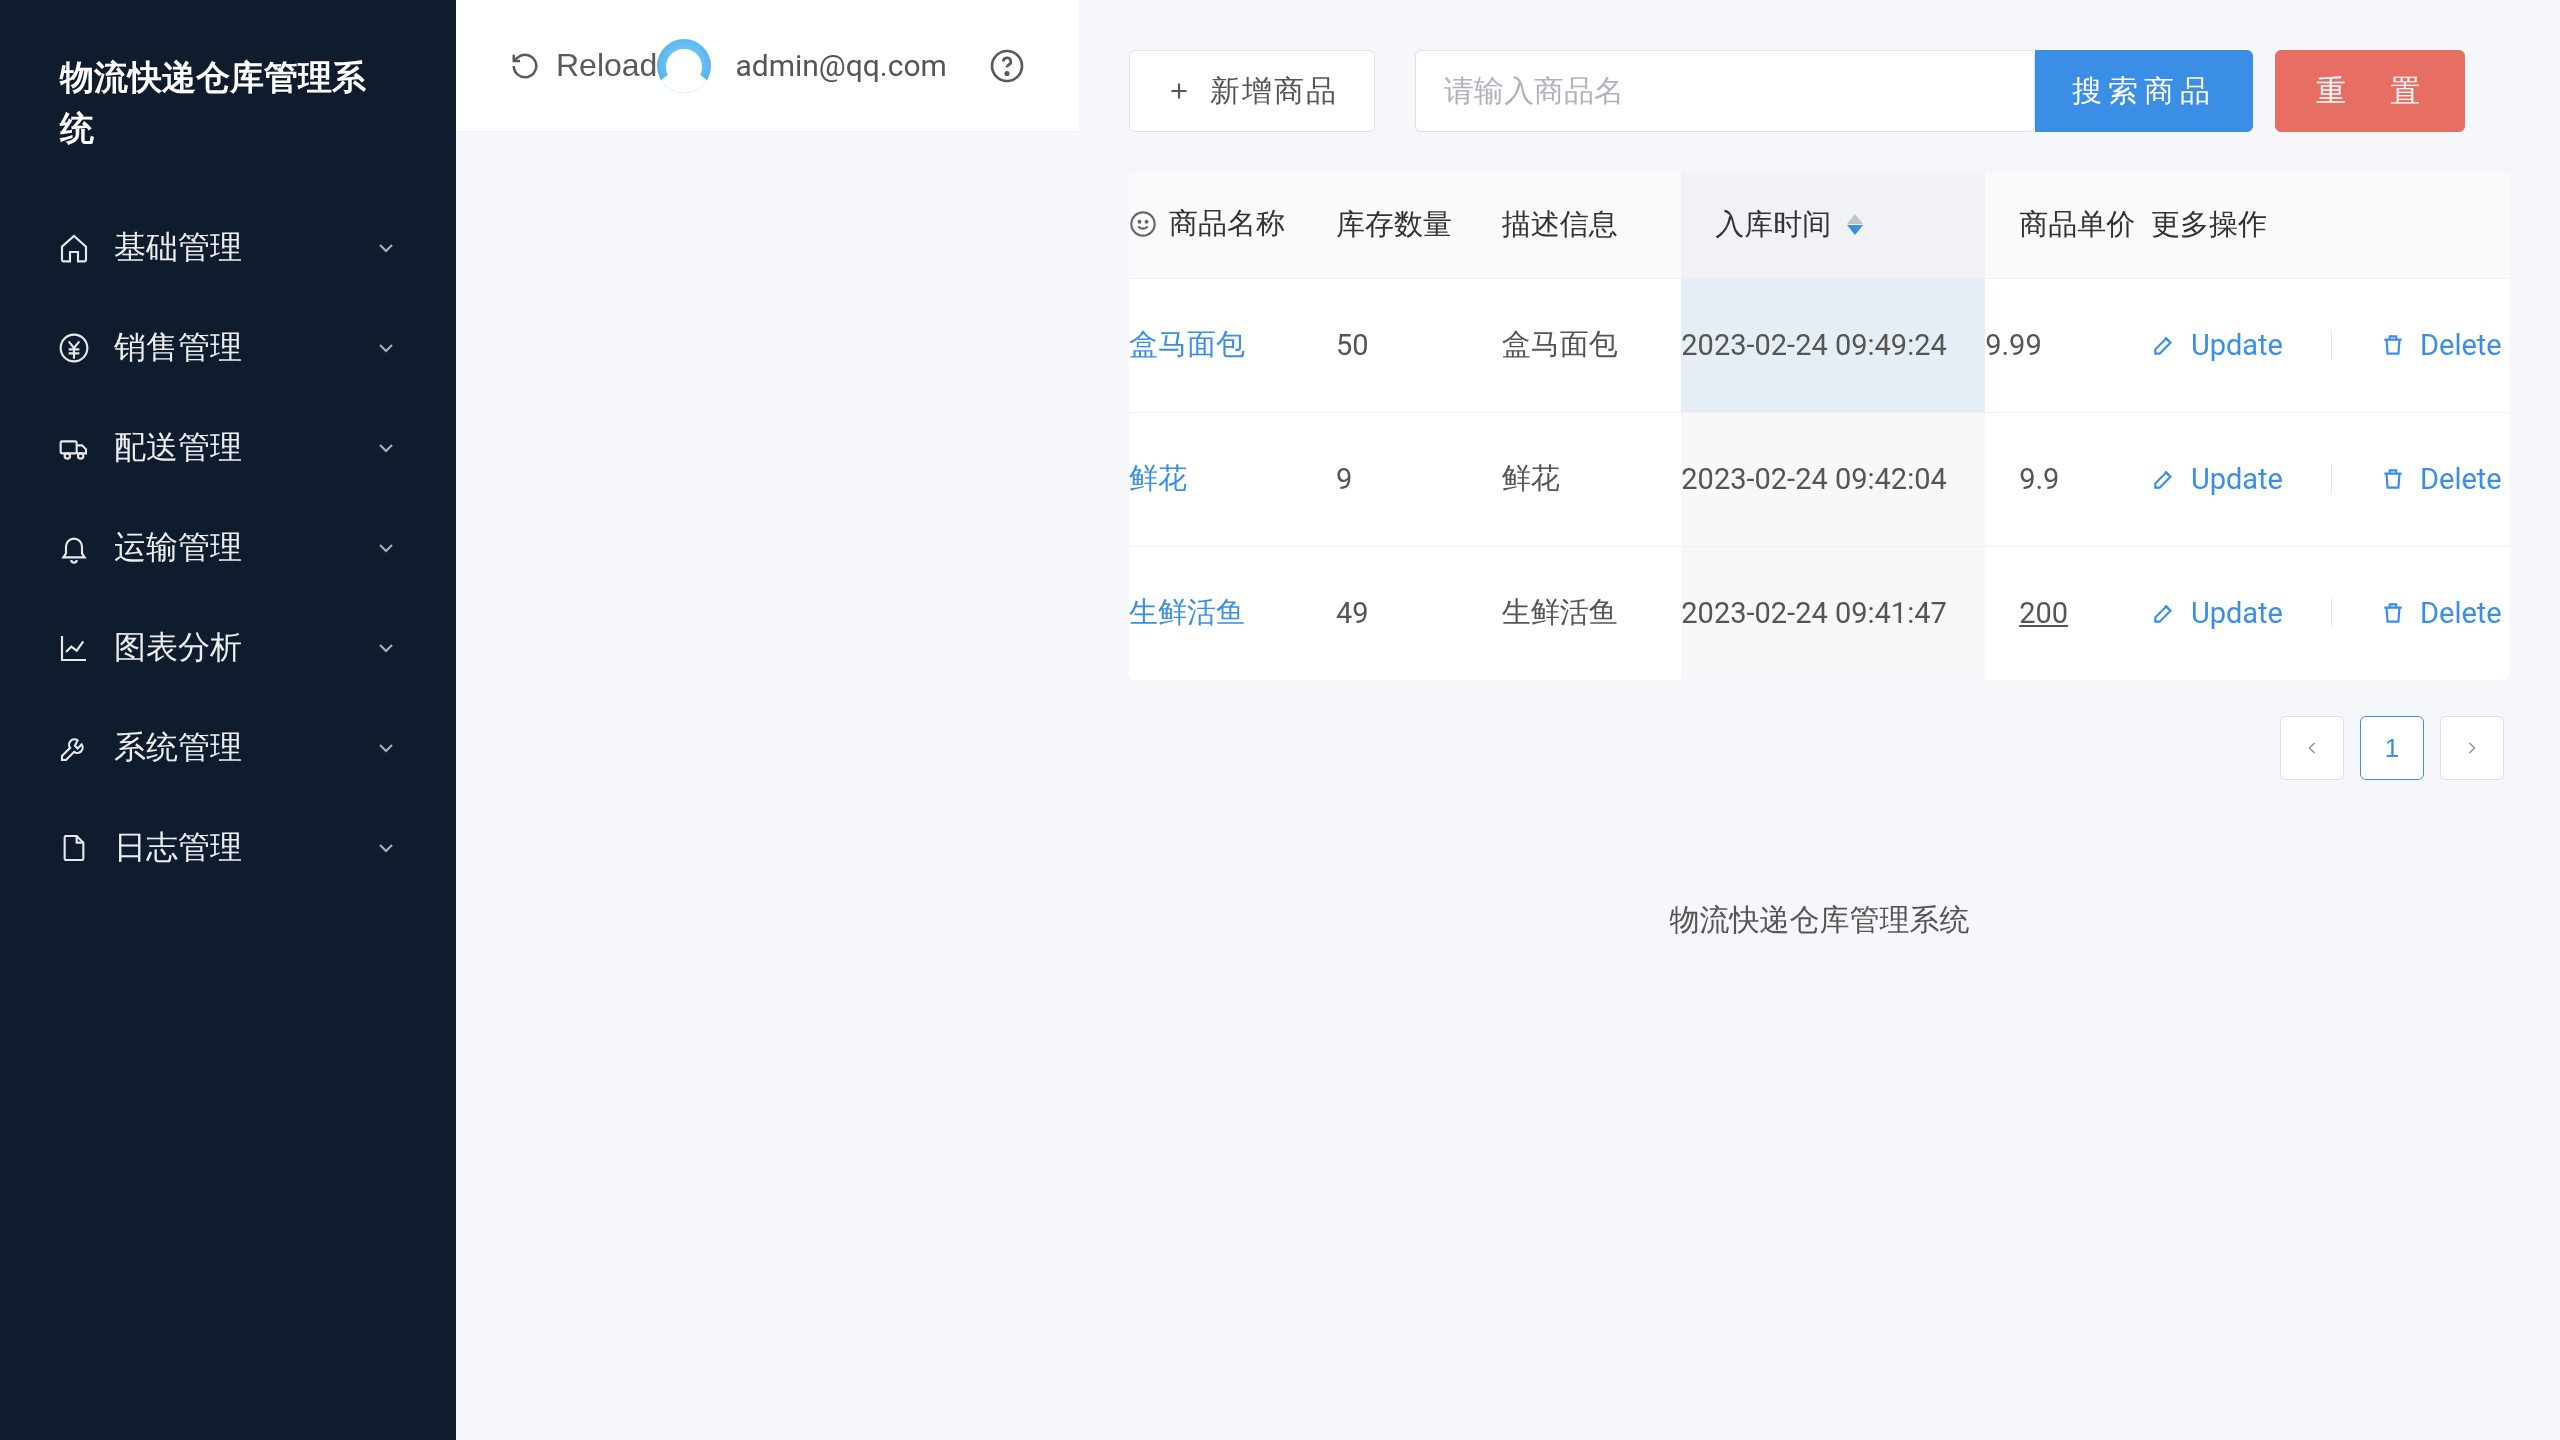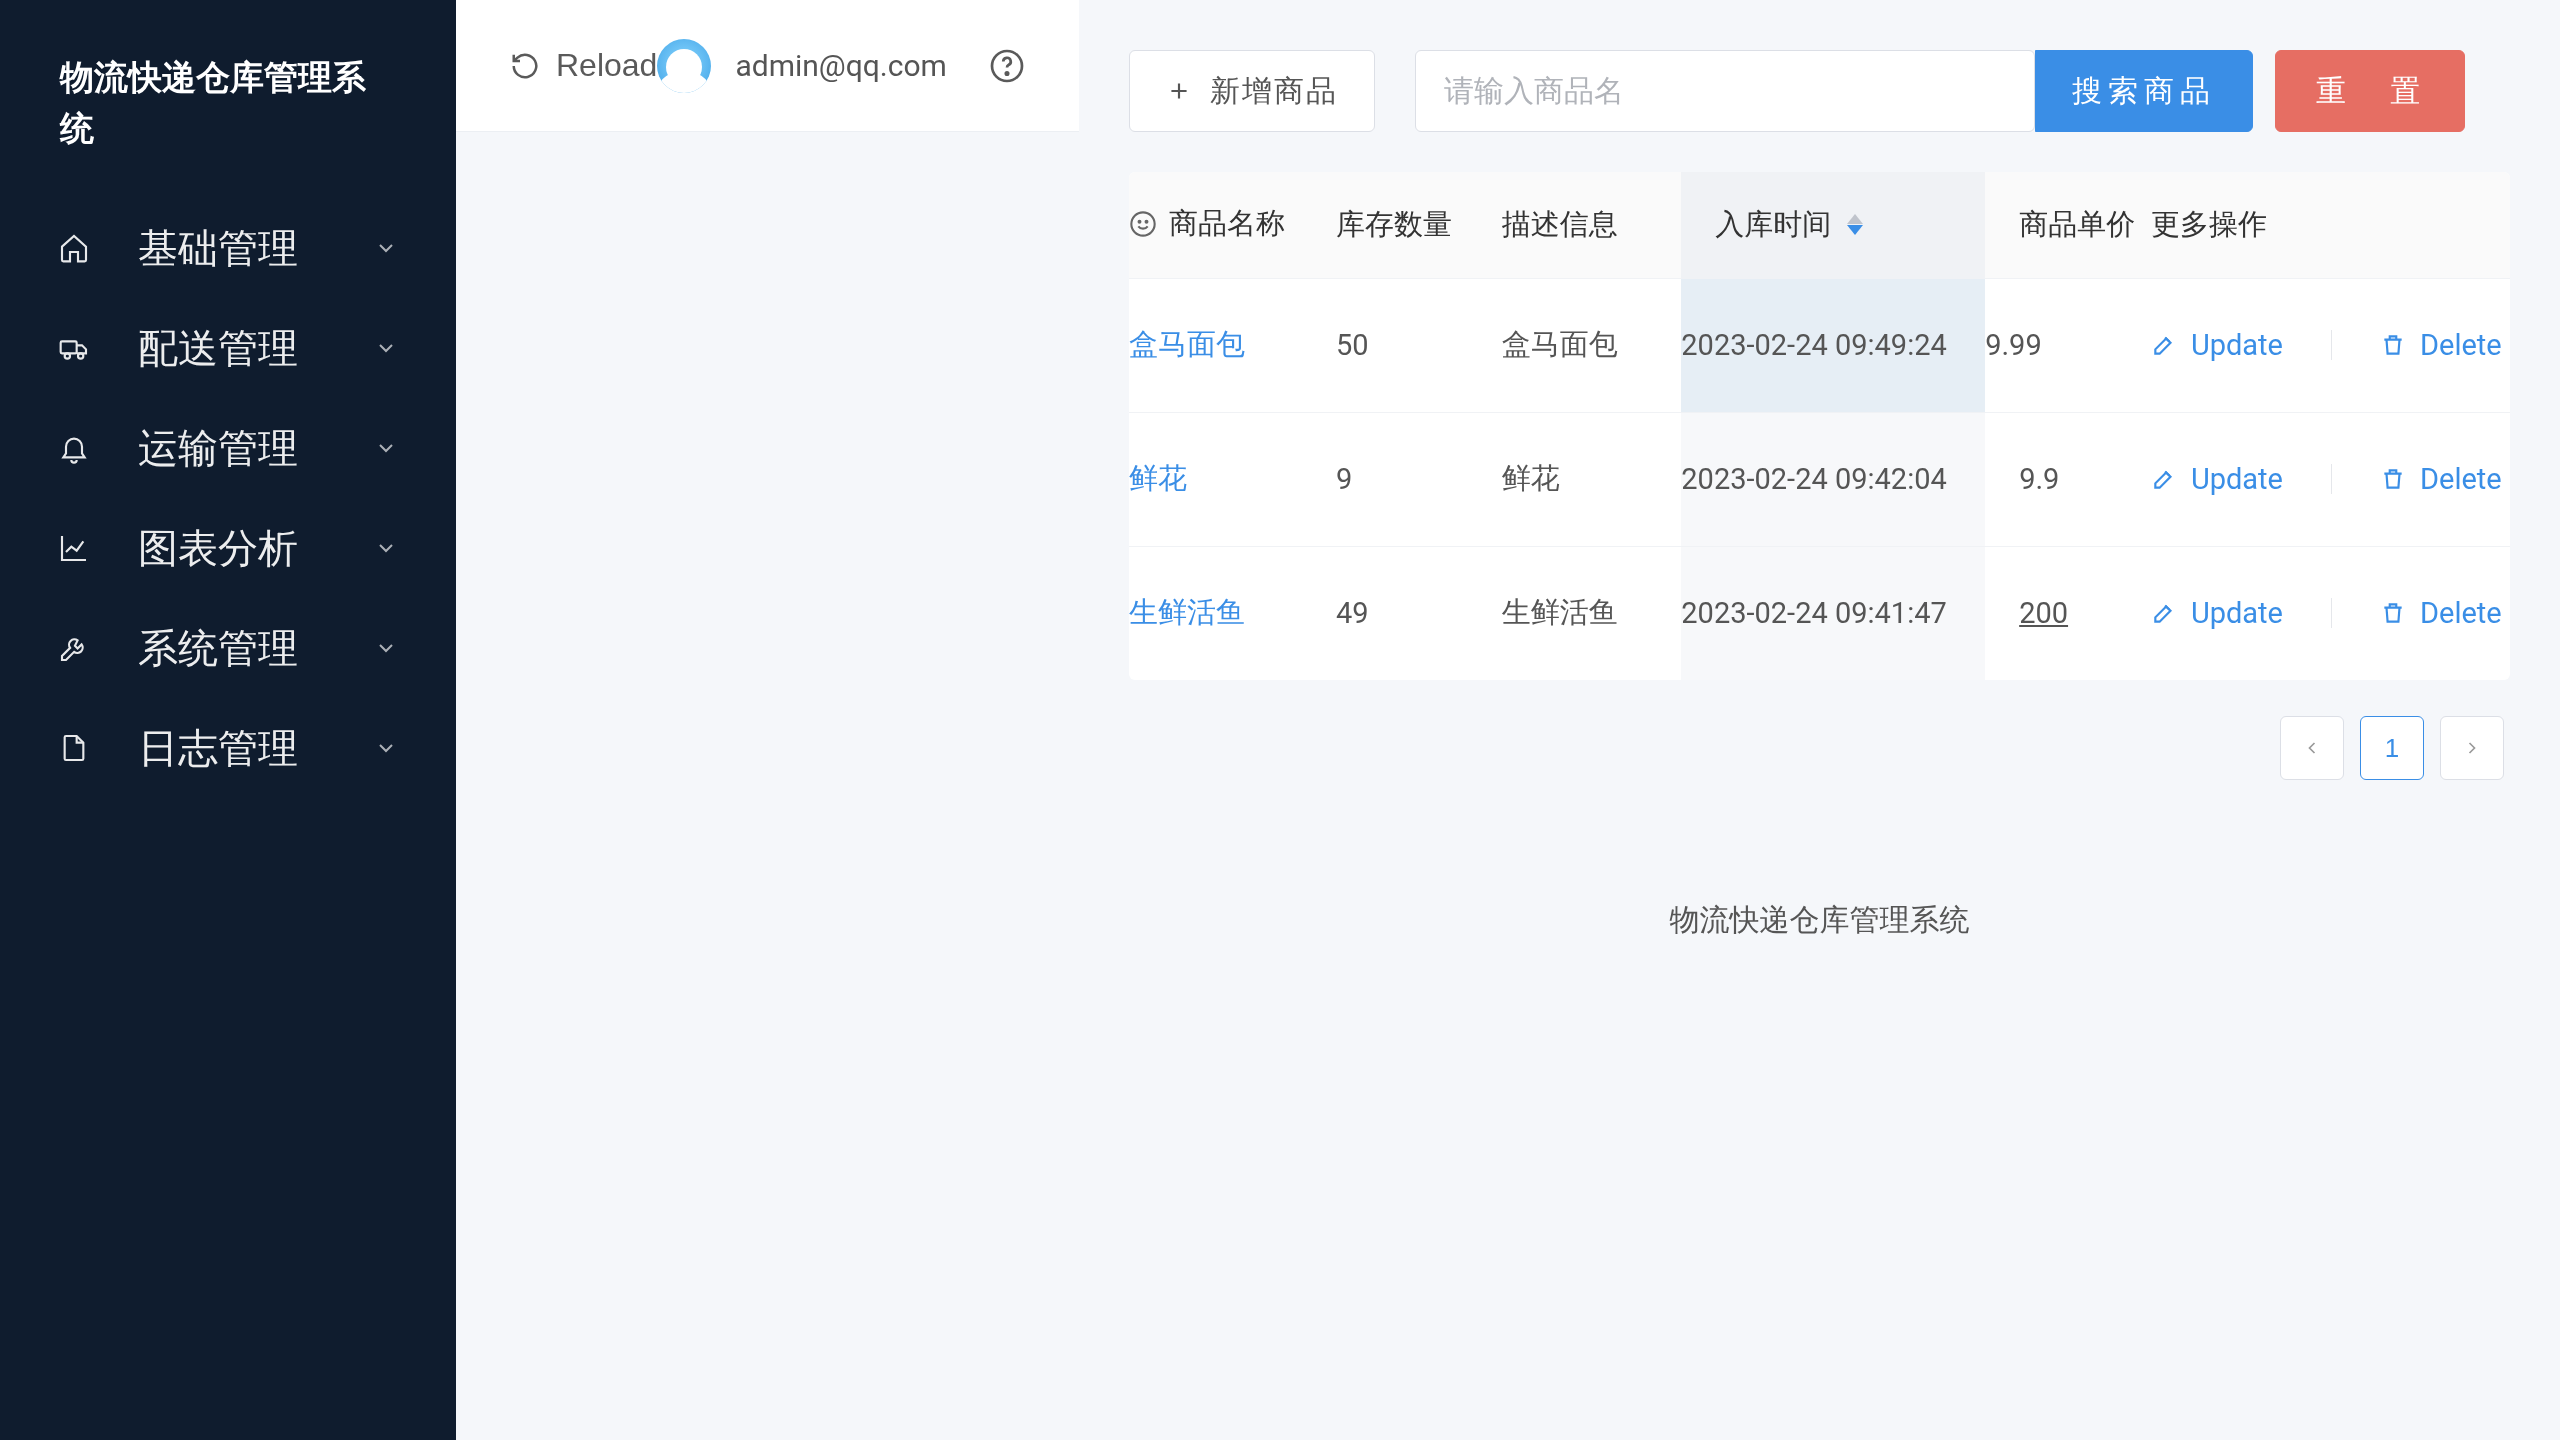--- a/index.html
+++ b/index.html
@@ -5,21 +5,21 @@
 * { box-sizing: border-box; margin: 0; padding: 0; }
 html, body { width: 2560px; height: 1440px; font-family: -apple-system, BlinkMacSystemFont, "Segoe UI", Roboto, "Helvetica Neue", Arial, sans-serif; background: #f5f7fa; overflow: hidden; }
 .app { display: flex; width: 100%; height: 100%; }
 
 
 .sidebar { width: 456px; background: #0f1c2e; color: #fff; display: flex; flex-direction: column; flex-shrink: 0; }
 .sidebar-title { font-size: 34px; font-weight: 600; padding: 52px 60px 44px 60px; line-height: 1.5; }
 .sidebar-menu { display: flex; flex-direction: column; }
 .sidebar-item { display: flex; align-items: center; padding: 0 58px; height: 100px; cursor: pointer; position: relative; }
 .sidebar-item-icon { width: 32px; height: 32px; margin-right: 24px; display: inline-flex; align-items: center; justify-content: center; opacity: 0.9; }
-.sidebar-item-label { font-size: 40px; color: rgba(255,255,255,0.92); flex: 1; margin-left: 24px; }
+.sidebar-item-label { font-size: 32px; color: rgba(255,255,255,0.92); flex: 1; }
 .sidebar-item-chevron { width: 24px; height: 24px; opacity: 0.65; }
 
 
 .main { flex: 1; display: flex; flex-direction: row; background: #f5f7fa; }
 
 
 .header { height: 132px; background: #fff; display: flex; align-items: center; padding: 0 54px; border-bottom: 1px solid #eceff3; }
 .reload-btn { display: inline-flex; align-items: center; gap: 16px; cursor: pointer; background: none; border: none; font-size: 32px; color: #5a5a5a; }
 .reload-icon { width: 30px; height: 30px; }
 .header-spacer { flex: 1; }
@@ -89,20 +89,34 @@
   <aside class="sidebar">
     <div class="sidebar-title">物流快递仓库管理系统</div>
     <nav class="sidebar-menu">
       <div class="sidebar-item">
         <span class="sidebar-item-icon">
           <svg viewBox="0 0 24 24" fill="none" stroke="currentColor" stroke-width="1.6">
               <path d="M3 11l9-8 9 8v10a1 1 0 0 1-1 1h-5v-7h-6v7H4a1 1 0 0 1-1-1z"></path>
             </svg>
         </span>
         <span class="sidebar-item-label">基础管理</span>
+        <span class="sidebar-item-chevron">
+          <svg viewBox="0 0 24 24" fill="none" stroke="currentColor" stroke-width="2">
+              <path d="M6 9l6 6 6-6"></path>
+            </svg>
+        </span>
+      </div>
+      <div class="sidebar-item">
+        <span class="sidebar-item-icon">
+          <svg viewBox="0 0 24 24" fill="none" stroke="currentColor" stroke-width="1.6">
+              <circle cx="12" cy="12" r="10"></circle>
+              <path d="M8 7l4 5 4-5M8 13h8M8 16h8M12 12v8"></path>
+            </svg>
+        </span>
+        <span class="sidebar-item-label">销售管理</span>
         <span class="sidebar-item-chevron">
           <svg viewBox="0 0 24 24" fill="none" stroke="currentColor" stroke-width="2">
               <path d="M6 9l6 6 6-6"></path>
             </svg>
         </span>
       </div>
       <div class="sidebar-item">
         <span class="sidebar-item-icon">
           <svg viewBox="0 0 24 24" fill="none" stroke="currentColor" stroke-width="1.6">
               <rect x="2" y="7" width="12" height="9" rx="1"></rect>

